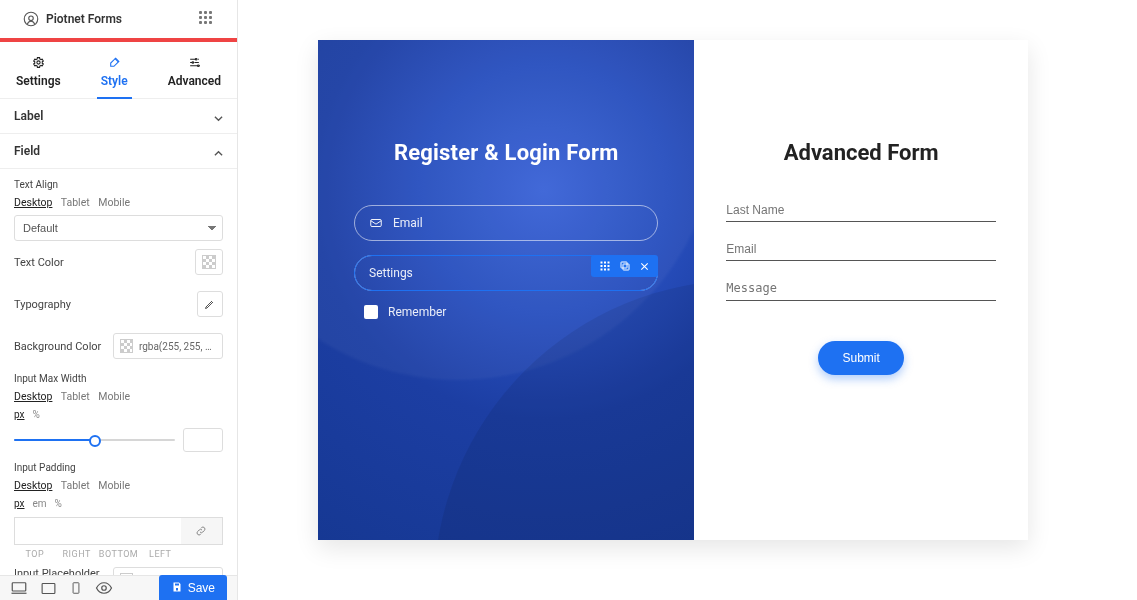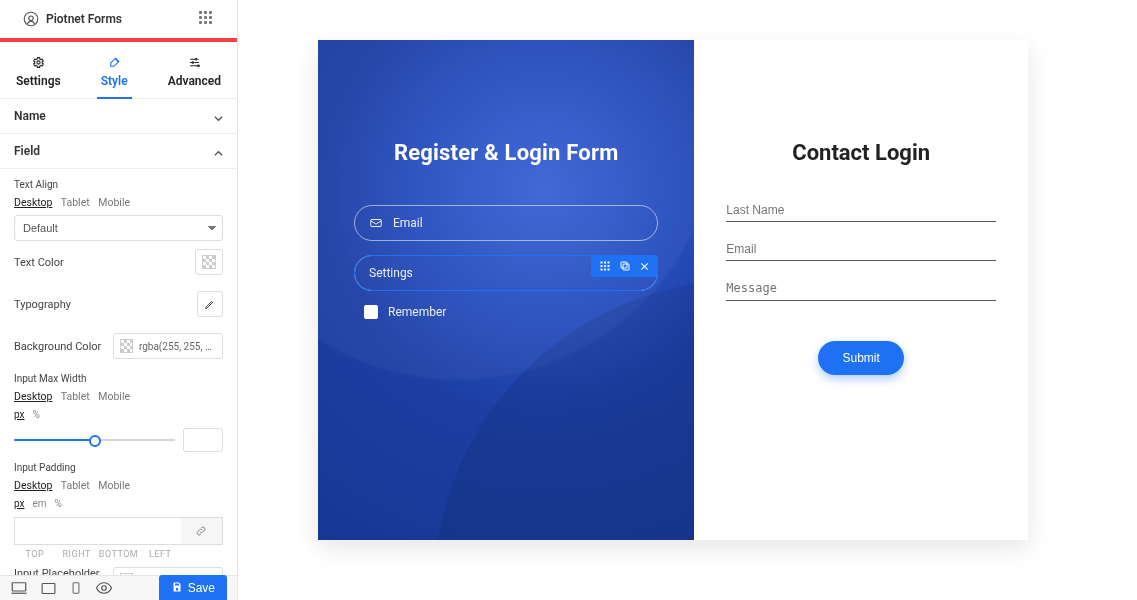--- a/index.html
+++ b/index.html
@@ -426,21 +426,21 @@
               <circle cx="15" cy="6" r="1.5"></circle>
               <circle cx="9" cy="12" r="1.5"></circle>
               <circle cx="19" cy="18" r="1.5"></circle>
             </svg>
         </span>
         <span>Advanced</span>
       </div>
     </div>
 
     <div class="section-row">
-      <span>Name</span>
+      <span>Label</span>
       <span class="caret">
         <svg viewBox="0 0 10 10" width="9" height="9">
             <path d="M1 3l4 4 4-4" fill="none" stroke="#555" stroke-width="1.5"></path>
           </svg>
       </span>
     </div>
 
     <div class="section-row">
       <span>Field</span>
       <span class="caret">
@@ -638,21 +638,21 @@
       </div>
 
       <div class="remember-row">
         <span class="check-box"></span>
         <span>Remember</span>
       </div>
 
     </div>
 
     <div class="pane-right">
-      <h2 class="contact-title">Contact Login</h2>
+      <h2 class="contact-title">Advanced Form</h2>
       <div class="cf-row">
         <input class="cf-input" placeholder="Last Name" style="">
       </div>
       <div class="cf-row">
         <input class="cf-input" placeholder="Email" style="">
       </div>
       <div class="cf-row">
         <textarea class="cf-textarea" placeholder="Message" style=""></textarea>
       </div>
       <button class="submit-btn">

